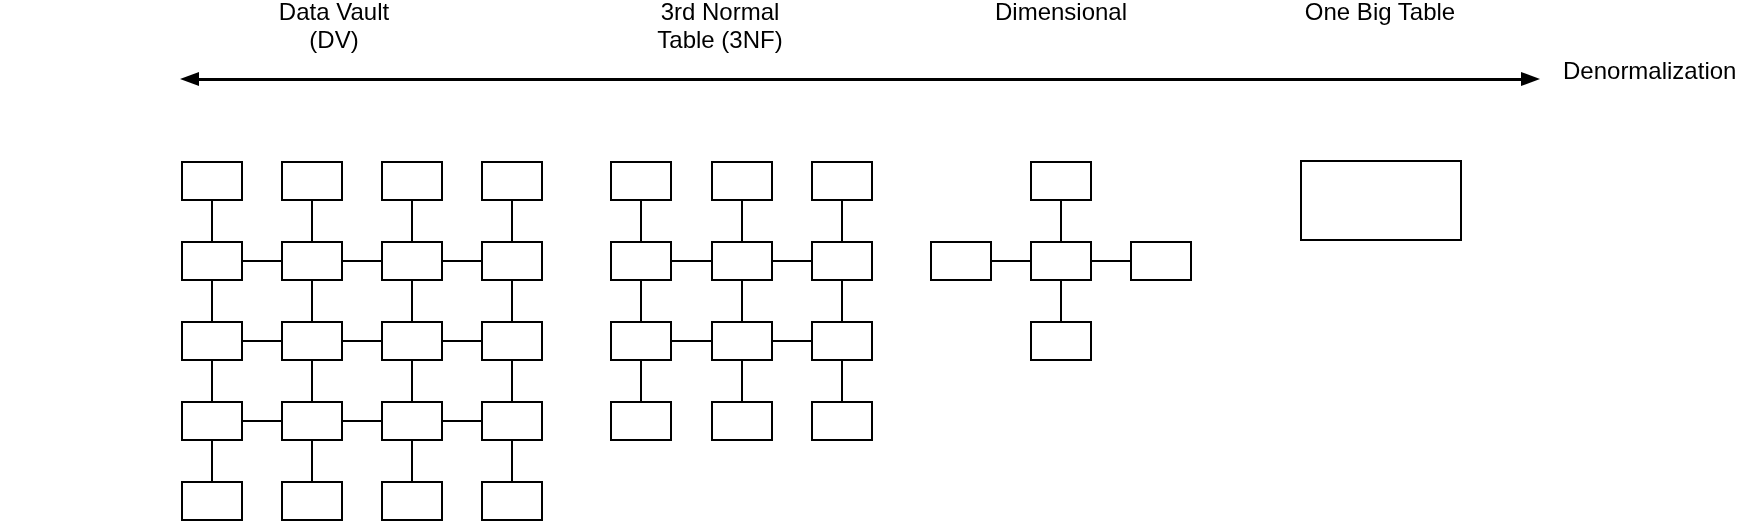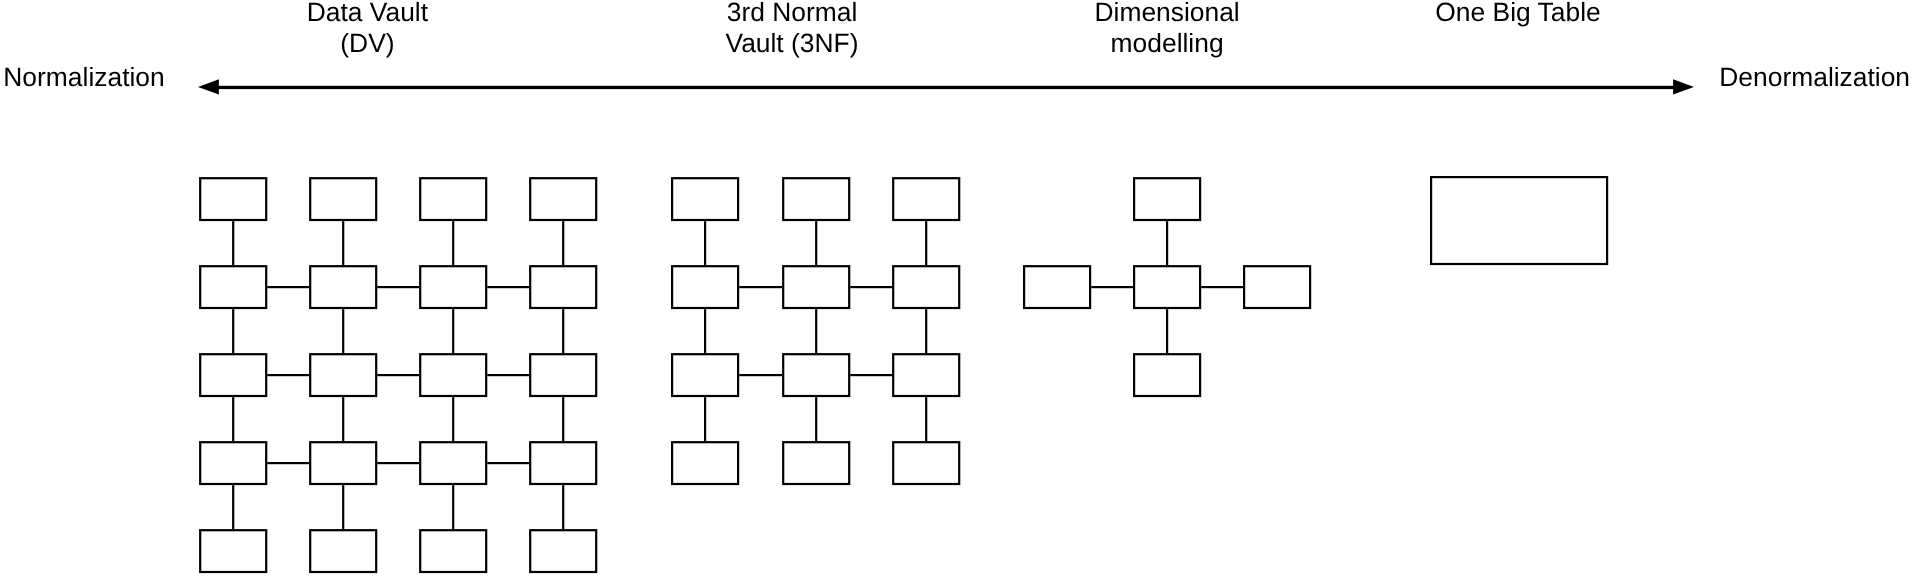--- a/index.html
+++ b/index.html
@@ -51,39 +51,37 @@
   }
   .connector {
     position: absolute;
     background: #000000;
   }
 </style>
 </head>
 <body>
 
 <div class="stage">
-  <div id="norm-label" class="axis-label">Normalization</div>
   <div id="denorm-label" class="axis-label">Denormalization</div>
 
   <div id="arrow-shaft" class="arrow-shaft" style="left: 196px; top: 78px; width: 1328px; height: 3px;"></div>
   <div id="arrow-head-left" class="arrow-head" style="left: 180px; top: 72px; border-top: 7px solid transparent; border-bottom: 7px solid transparent; border-right: 19px solid rgb(0, 0, 0);"></div>
   <div id="arrow-head-right" class="arrow-head" style="left: 1521px; top: 72px; border-top: 7px solid transparent; border-bottom: 7px solid transparent; border-left: 19px solid rgb(0, 0, 0);"></div>
 
   <div id="diagram-layer">
       <div class="cat-label" style="left: 334px;">
         <div>Data Vault</div>
         <div>(DV)</div>
       </div>
       <div class="cat-label" style="left: 720px;">
         <div>3rd Normal</div>
-        <div>Vault (3NF)</div>
+        <div>Table (3NF)</div>
       </div>
       <div class="cat-label" style="left: 1061px;">
         <div>Dimensional</div>
-        <div>modelling</div>
       </div>
       <div class="cat-label" style="left: 1380px;">
         <div>One Big Table</div>
       </div>
       <div class="box" style="left: 181px; top: 161px; width: 62px; height: 40px;"></div>
       <div class="box" style="left: 281px; top: 161px; width: 62px; height: 40px;"></div>
       <div class="box" style="left: 381px; top: 161px; width: 62px; height: 40px;"></div>
       <div class="box" style="left: 481px; top: 161px; width: 62px; height: 40px;"></div>
       <div class="box" style="left: 181px; top: 241px; width: 62px; height: 40px;"></div>
       <div class="box" style="left: 281px; top: 241px; width: 62px; height: 40px;"></div>

